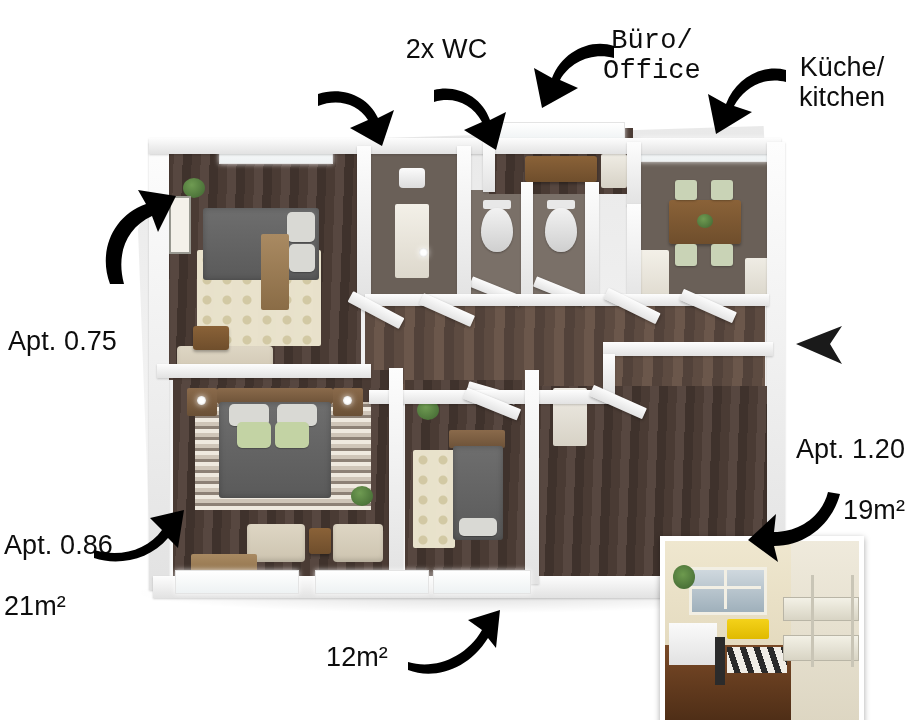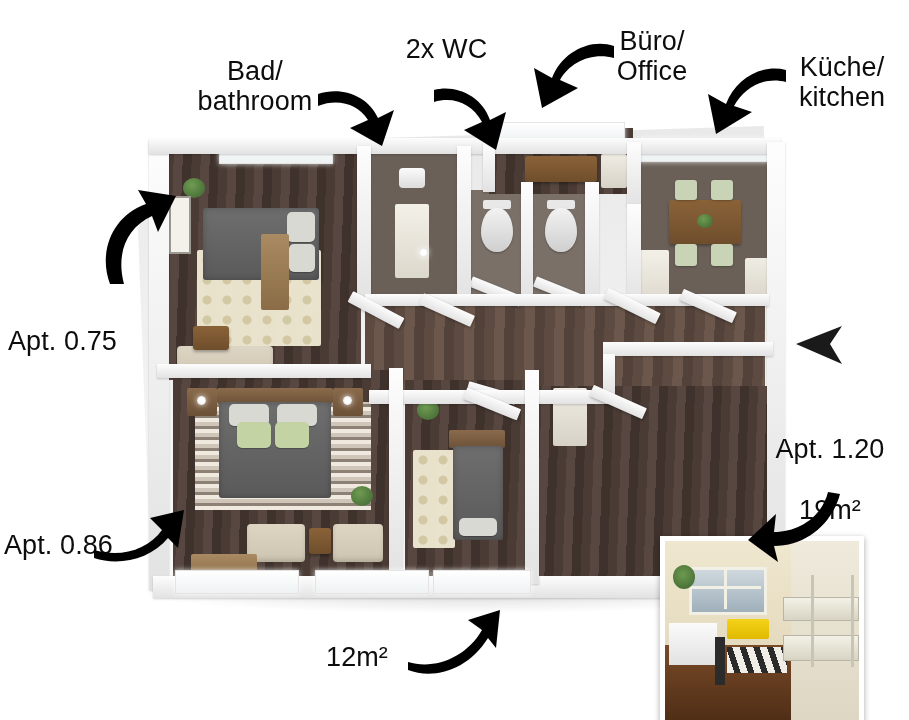--- a/index.html
+++ b/index.html
@@ -258,38 +258,37 @@
       <div class="ph photo-bunk" style="left:118px;top:94px;width:74px;height:24px;"></div>
       <div class="ph" style="left:146px;top:34px;width:3px;height:92px;background:#c9c5b6;"></div>
       <div class="ph" style="left:186px;top:34px;width:3px;height:92px;background:#c9c5b6;"></div>
     </div>
 
     <div id="watermark">
       
     </div>
   </div>
 
-  <div class="label center" style="left:175px;top:56px;width:160px;">Bad/
-bathroom</div>
   <div class="label center" style="left:384px;top:34px;width:125px;">2x WC</div>
-  <div class="label center" style="left:592px;top:26px;width:120px;">Büro/
+  <div class="label center" style="left:592px;top:26px;width:120px;font-family:Liberation Mono, monospace;">Büro/
 Office</div>
   <div class="label center" style="left:778px;top:52px;width:128px;">Küche/
 kitchen</div>
 
   <div class="label left" style="left:8px;top:296px;width:160px;">
     <div>Apt. 0.75</div>
   </div>
   <div class="label left" style="left:4px;top:500px;width:160px;">
     <div>Apt. 0.86</div>
+    <div>21m²</div>
   </div>
   <div class="label center" style="left:282px;top:612px;width:150px;">
     <div>12m²</div>
   </div>
-  <div class="label center" style="left:755px;top:404px;width:150px;">
+  <div class="label center" style="left:755px;top:404px;width:150px;text-align:right;">
     <div>Apt. 1.20</div>
     <div>19m²</div>
   </div>
 
   <div class="arrow" style="left:316px;top:84px;">
     <svg width="90" height="66" viewBox="0 0 90 66">
       <path d="M2 10 C 26 2, 52 12, 62 34 L 78 26 L 66 62 L 34 44 L 52 36 C 42 20, 22 14, 2 22 Z" fill="#000"></path>
     </svg>
   </div>
 

